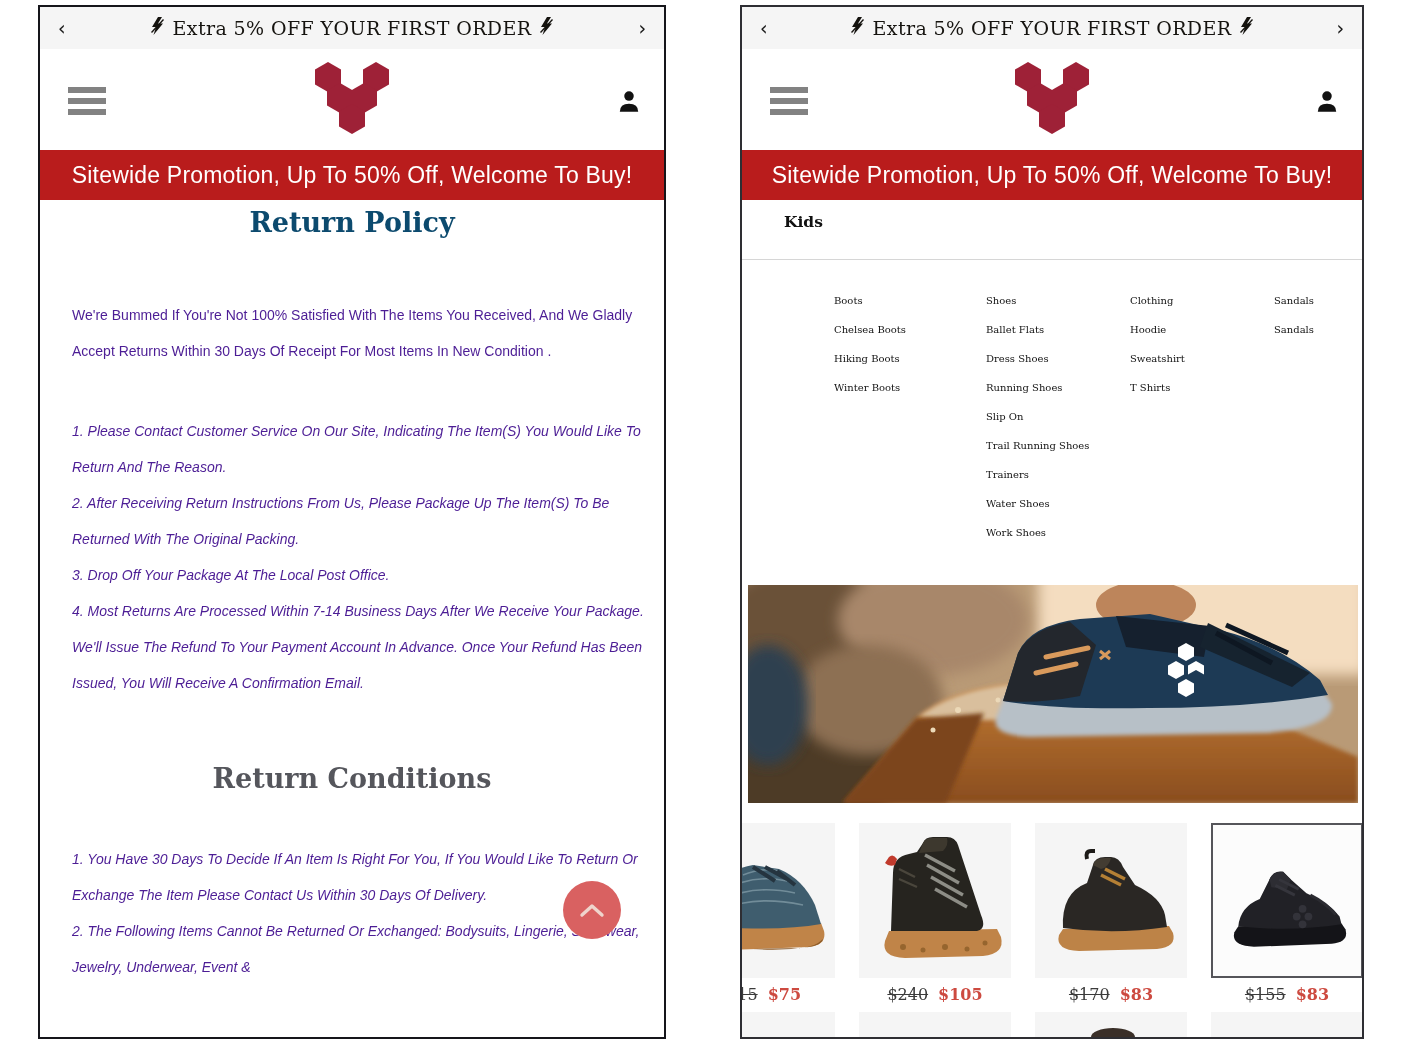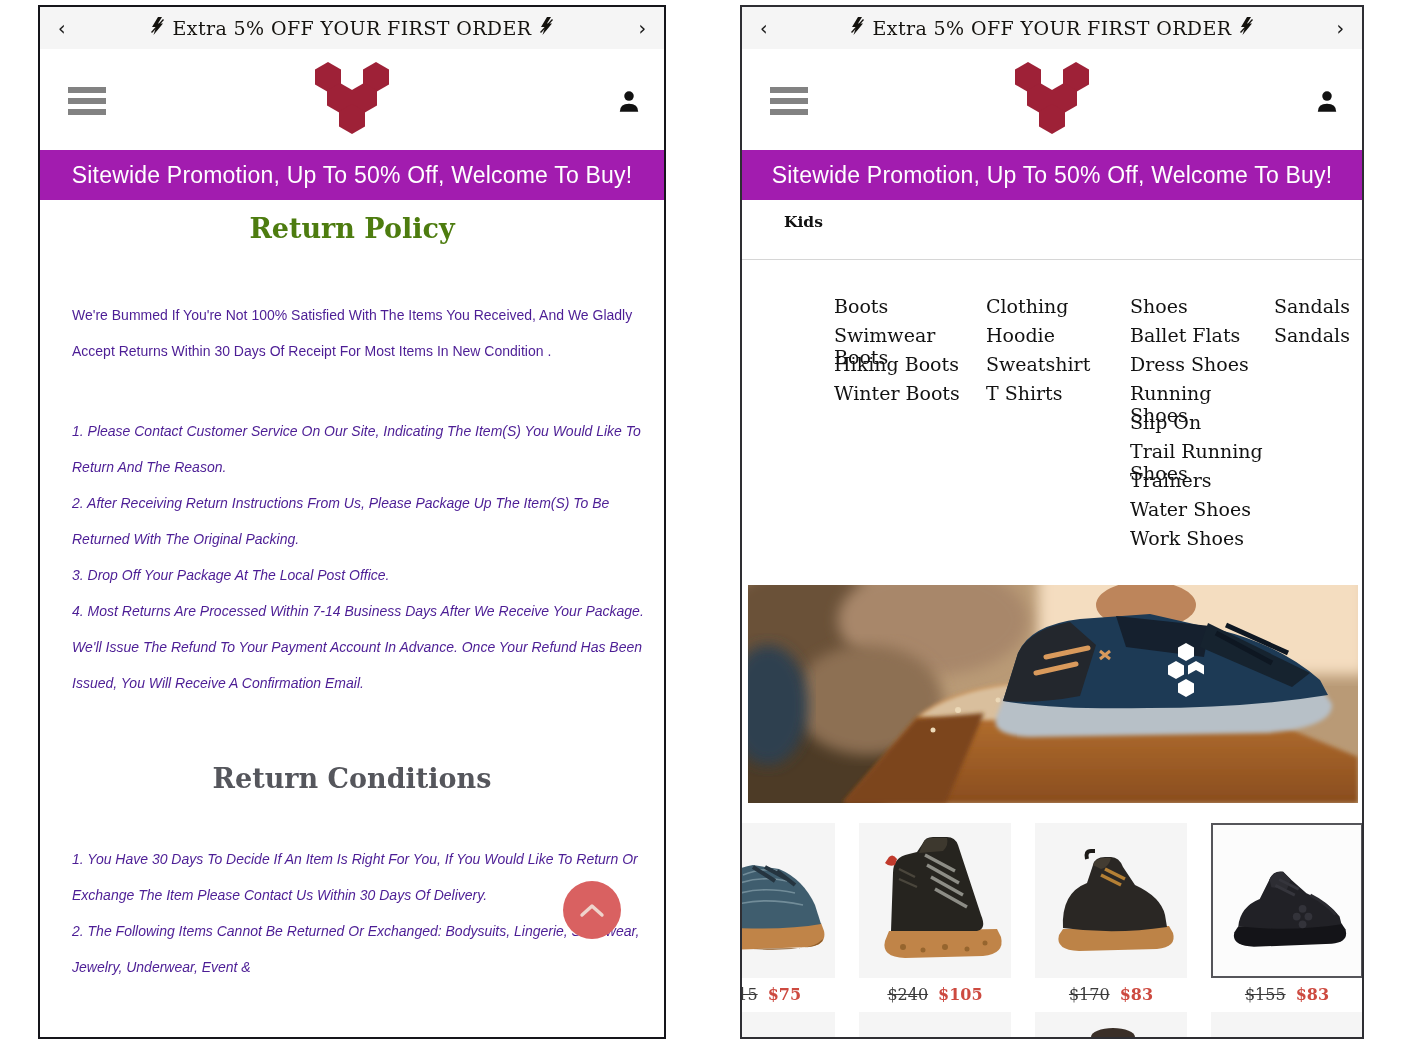--- a/index.html
+++ b/index.html
@@ -18,43 +18,43 @@
   .bolt{width:13px;height:18px;}
   .header{position:absolute;left:0;top:42px;width:100%;height:100px;background:#fff;}
   .hamburger{position:absolute;left:28px;top:38px;width:38px;height:28px;border:0;background:none;padding:0;cursor:pointer;}
   .hamburger i{display:block;height:6px;background:#828282;margin-bottom:5px;}
   .logo{position:absolute;left:50%;top:13px;transform:translateX(-50%);width:74px;height:72px;cursor:pointer;}
   .hex{position:absolute;width:26px;height:30px;background:#9e2137;
        clip-path:polygon(50% 0%,100% 25%,100% 75%,50% 100%,0% 75%,0% 25%);}
   .hex.h1{left:0;top:0}.hex.h2{left:48px;top:0}.hex.h3{left:12px;top:21px}
   .hex.h4{left:36px;top:21px}.hex.h5{left:24px;top:42px}
   .account{position:absolute;right:22px;top:40px;width:26px;height:26px;cursor:pointer;}
-  .promo{position:absolute;left:0;top:143px;width:100%;height:50px;background:#a21caf;color:#fff;
+  .promo{position:absolute;left:0;top:143px;width:100%;height:50px;background:#b91c1c;color:#fff;
          display:flex;align-items:center;justify-content:center;font-size:23px;letter-spacing:.2px;}
 
   
   .rp-title{position:absolute;left:0;width:100%;text-align:center;margin:0;
             font-family:"DejaVu Serif","Liberation Serif",serif;font-weight:bold;font-size:27px;}
-  .rp-title.main{top:206px;color:#4d7c0f;}
+  .rp-title.main{top:200px;color:#0c4a6e;}
   .rp-title.cond{top:756px;color:#55565c;}
   .bodytext{position:absolute;left:32px;width:572px;color:#4c1d95;font-size:14px;line-height:36px;}
   .bodytext p{margin:0;font-style:italic;}
   .intro{top:276px;}
   .steps{top:406px;}
   .conds{top:834px;}
   .scroll-top{position:absolute;left:523px;top:874px;width:58px;height:58px;border-radius:50%;
               background:#d96161;border:0;cursor:pointer;display:flex;align-items:center;justify-content:center;z-index:5;}
 
   
   .kids-label{position:absolute;left:28px;top:205px;font-family:"DejaVu Serif","Liberation Serif",serif;
               font-weight:bold;font-size:15.5px;color:#111;cursor:pointer;margin-left:14px;}
   .menu-divider{position:absolute;left:0;top:252px;width:100%;height:1px;background:#d6d6d6;}
   .menu{position:absolute;left:92px;top:288px;display:flex;}
   .menu .col{display:flex;flex-direction:column;}
-  .menu .col span{height:29px;font-family:"DejaVu Serif","Liberation Serif",serif;font-size:19px;color:#121212;cursor:pointer;}
+  .menu .col span{height:29px;font-family:"DejaVu Serif","Liberation Serif",serif;font-size:10px;color:#121212;cursor:pointer;}
   .menu .c0{width:152px}.menu .c1{width:144px}.menu .c2{width:144px}.menu .c3{width:90px}
   .hero{position:absolute;left:6px;top:578px;width:610px;height:218px;overflow:hidden;cursor:pointer;}
   .card{position:absolute;top:816px;width:152px;height:155px;background:#f5f5f5;cursor:pointer;}
   .card.p0{left:-59px}.card.p1{left:117px}.card.p2{left:293px}.card.p3{left:469px;background:#fcfcfc;
            border:2px solid #55555a;box-sizing:border-box;}
   .card svg{width:100%;height:100%;display:block;}
   .price{position:absolute;top:978px;width:152px;text-align:center;
          font-family:"DejaVu Serif","Liberation Serif",serif;font-size:16px;white-space:nowrap;}
   .price.p0{left:-59px}.price.p1{left:117px}.price.p2{left:293px}.price.p3{left:469px}
   .price .orig{color:#3b3b3b;text-decoration:line-through;margin-right:10px;}
@@ -170,40 +170,40 @@
     </div>
 
     <div class="promo">Sitewide Promotion, Up To 50% Off, Welcome To Buy!</div>
 
     <div class="kids-label">Kids</div>
     <div class="menu-divider"></div>
 
     <div class="menu">
       <div class="col c0">
         <span>Boots</span>
-        <span>Swimwear Boots</span>
+        <span>Chelsea Boots</span>
         <span>Hiking Boots</span>
         <span>Winter Boots</span>
-      </div>
-      <div class="col c2">
-        <span>Clothing</span>
-        <span>Hoodie</span>
-        <span>Sweatshirt</span>
-        <span>T Shirts</span>
       </div>
       <div class="col c1">
         <span>Shoes</span>
         <span>Ballet Flats</span>
         <span>Dress Shoes</span>
         <span>Running Shoes</span>
         <span>Slip On</span>
         <span>Trail Running Shoes</span>
         <span>Trainers</span>
         <span>Water Shoes</span>
         <span>Work Shoes</span>
+      </div>
+      <div class="col c2">
+        <span>Clothing</span>
+        <span>Hoodie</span>
+        <span>Sweatshirt</span>
+        <span>T Shirts</span>
       </div>
       <div class="col c3">
         <span>Sandals</span>
         <span>Sandals</span>
       </div>
     </div>
 
     <div class="hero">
       <svg viewBox="0 0 610 218" preserveAspectRatio="none" width="610" height="218">
         <defs>

